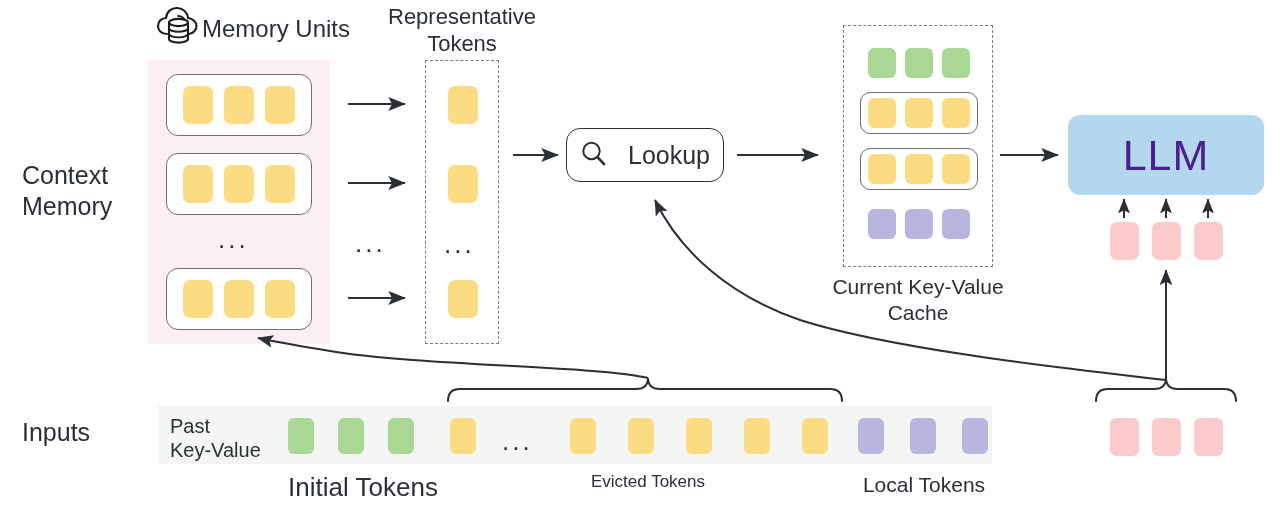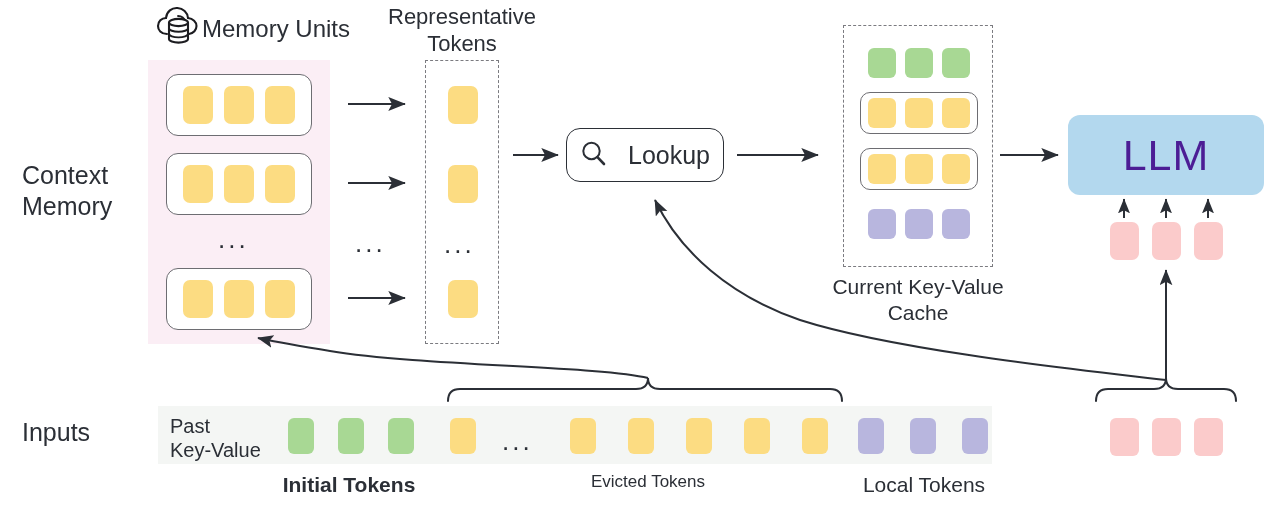--- a/index.html
+++ b/index.html
@@ -208,21 +208,21 @@
   <div class="in-tok tok-y" style="left:802px;"></div>
 
   <div class="in-tok tok-p" style="left:858px;"></div>
   <div class="in-tok tok-p" style="left:910px;"></div>
   <div class="in-tok tok-p" style="left:962px;"></div>
 
   <div class="in-tok tok-k" style="left:1110px; width:29px; height:38px;"></div>
   <div class="in-tok tok-k" style="left:1152px; width:29px; height:38px;"></div>
   <div class="in-tok tok-k" style="left:1194px; width:29px; height:38px;"></div>
 
-  <div class="lbl lbl-c" id="initial-tokens-caption" style="left:256px; top:472px; width:186px; font-size:21px;font-weight:bold;">Initial Tokens</div>
+  <div class="lbl lbl-c" id="initial-tokens-caption" style="left:270px; top:472px; width:186px; font-size:26px;">Initial Tokens</div>
   <div class="lbl lbl-c" id="evicted-tokens-caption" style="left:548px; top:472px; width:200px; font-size:17px;">Evicted Tokens</div>
   <div class="lbl lbl-c" id="local-tokens-caption" style="left:840px; top:472px; width:168px; font-size:21px;">Local Tokens</div>
 
   <svg id="overlay">
     <defs>
       <marker id="ah" markerWidth="9" markerHeight="9" refX="7.6" refY="3.2" orient="auto">
         <path d="M0,0 L8,3.2 L0,6.4 L1.7,3.2 z" fill="#2b2f36"></path>
       </marker>
       <marker id="ah-s" markerWidth="9" markerHeight="9" refX="7.2" refY="3" orient="auto">
         <path d="M0,0 L7.4,3 L0,6 L1.6,3 z" fill="#2b2f36"></path>

